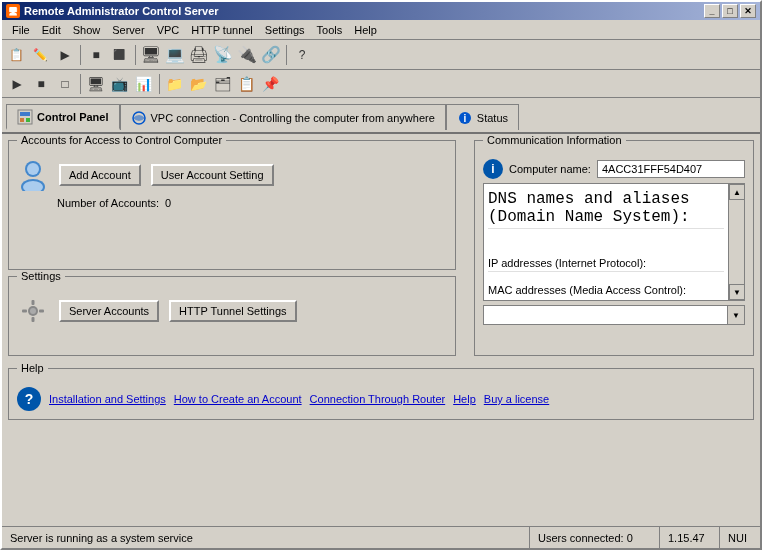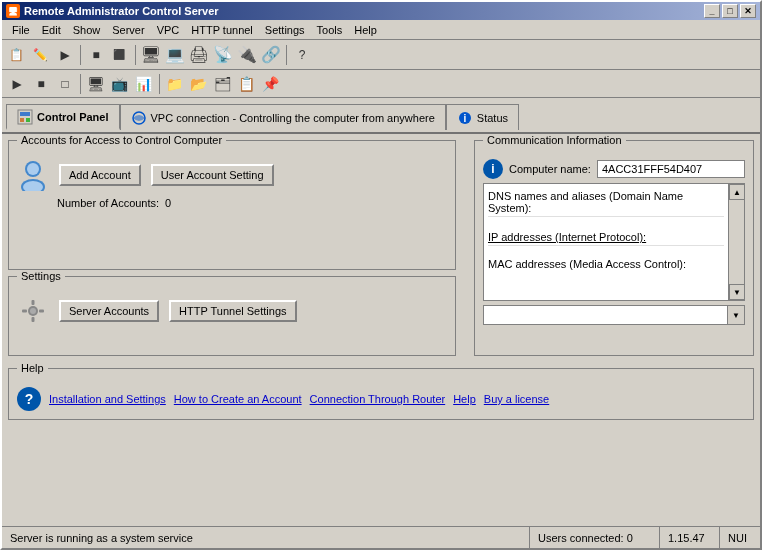--- a/index.html
+++ b/index.html
@@ -477,22 +477,22 @@
             <div class="comp-name-row">
               <div class="info-icon">
                 <span>i</span>
               </div>
               <span class="comp-name-label">Computer name:</span>
               <span class="comp-name-value">4ACC31FFF54D407</span>
             </div>
 
             <div style="border:1px solid #808080; background:white; display:flex; height:118px;">
               <div style="flex:1; padding:4px; overflow:hidden;">
-                <div style="font-size:11px; padding:2px 0; border-bottom:1px solid #e0e0e0;">DNS names and aliases (Domain Name System):</div>
-                <div style="font-size:11px; padding:2px 0; margin-top:12px; border-bottom:1px solid #e0e0e0;text-decoration:underline;">IP addresses (Internet Protocol):</div>
+                <div style="font-size:16px; padding:2px 0; border-bottom:1px solid #e0e0e0;font-family:Liberation Mono, monospace;">DNS names and aliases (Domain Name System):</div>
+                <div style="font-size:11px; padding:2px 0; margin-top:26px; border-bottom:1px solid #e0e0e0;">IP addresses (Internet Protocol):</div>
                 <div style="font-size:11px; padding:2px 0; margin-top:10px;">MAC addresses (Media Access Control):</div>
               </div>
               <div style="width:16px; background:#d4d0c8; border-left:1px solid #808080; display:flex; flex-direction:column; justify-content:space-between;">
                 <div style="width:16px; height:16px; background:#d4d0c8; border:1px solid #808080; display:flex; align-items:center; justify-content:center; font-size:8px; cursor:pointer;">▲</div>
                 <div style="flex:1; background:#d4d0c8;"></div>
                 <div style="width:16px; height:16px; background:#d4d0c8; border:1px solid #808080; display:flex; align-items:center; justify-content:center; font-size:8px; cursor:pointer;">▼</div>
               </div>
             </div>
 
             <div class="dropdown-row" style="display:flex;">

